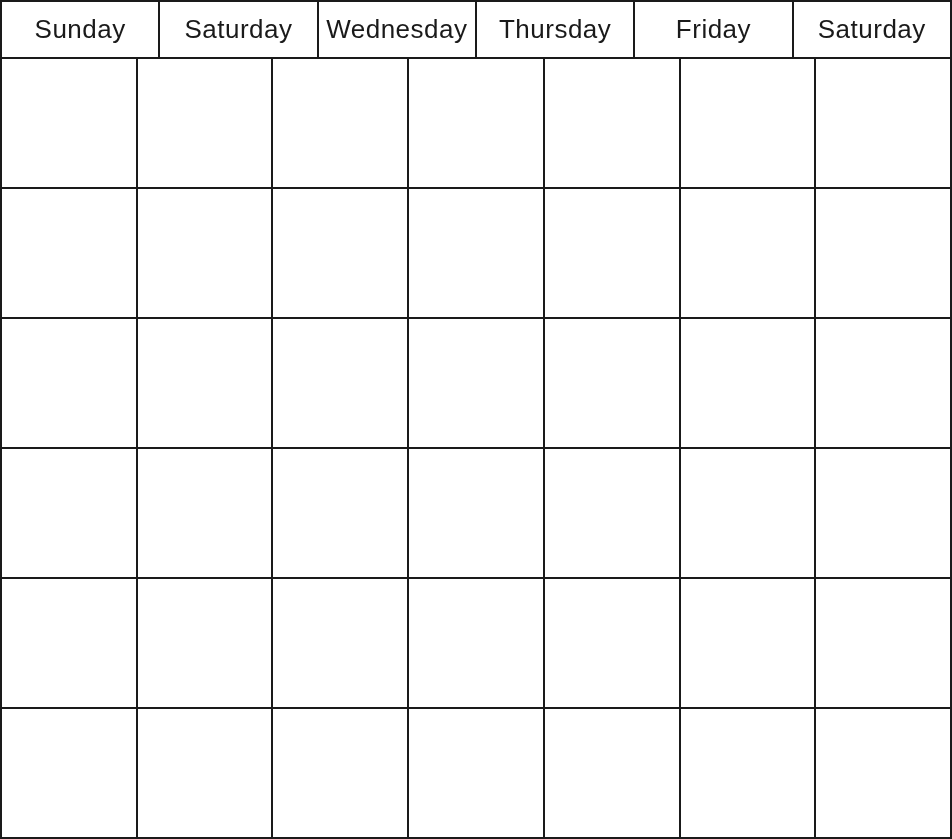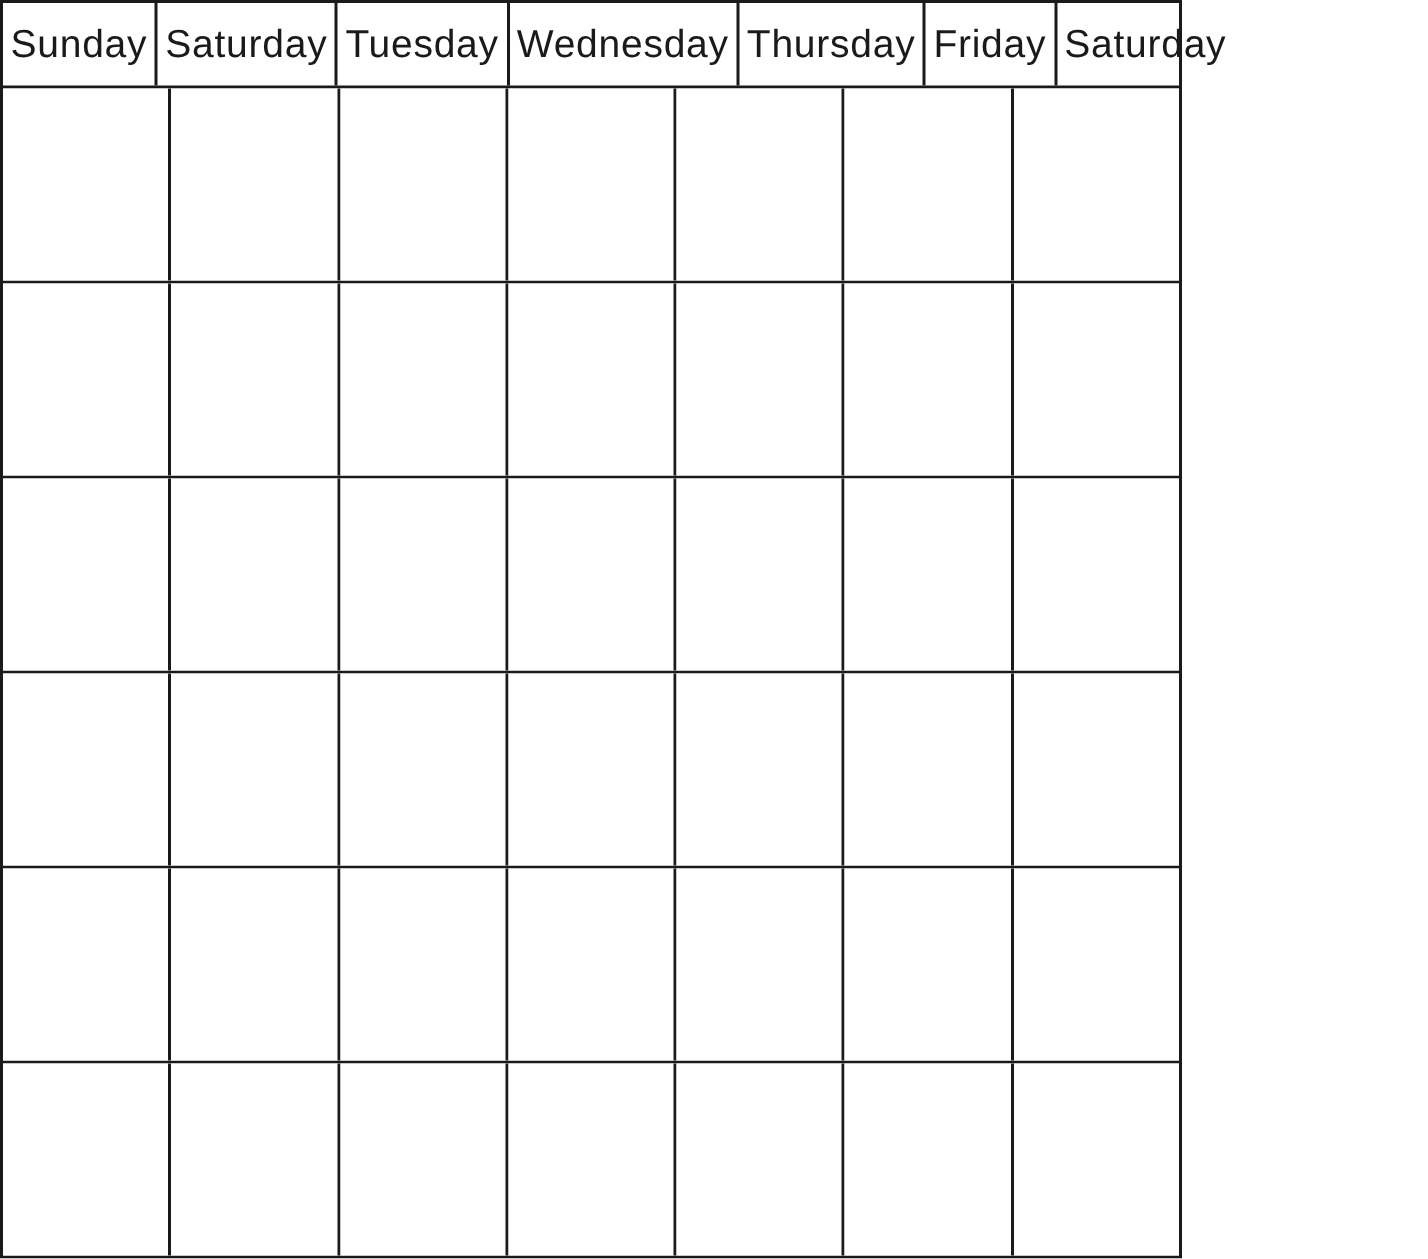--- a/index.html
+++ b/index.html
@@ -10,21 +10,21 @@
 
     body {
       width: 952px;
       height: 839px;
       background: #ffffff;
       font-family: 'Arial', sans-serif;
       overflow: hidden;
     }
 
     .calendar {
-      width: 788px;
+      width: 952px;
       height: 839px;
       border: 2px solid #1a1a1a;
       display: flex;
       flex-direction: column;
     }
 
     .calendar-header {
       display: flex;
       border-bottom: 2px solid #1a1a1a;
       flex-shrink: 0;
@@ -82,23 +82,20 @@
 </head>
 <body>
 
 <div class="calendar">
   <div class="calendar-header">
     <div class="day-header">
       <span class="day-header-label">Sunday</span>
     </div>
     <div class="day-header">
       <span class="day-header-label">Saturday</span>
-    </div>
-    <div class="day-header">
-      <span class="day-header-label">Tuesday</span>
     </div>
     <div class="day-header">
       <span class="day-header-label">Wednesday</span>
     </div>
     <div class="day-header">
       <span class="day-header-label">Thursday</span>
     </div>
     <div class="day-header">
       <span class="day-header-label">Friday</span>
     </div>

